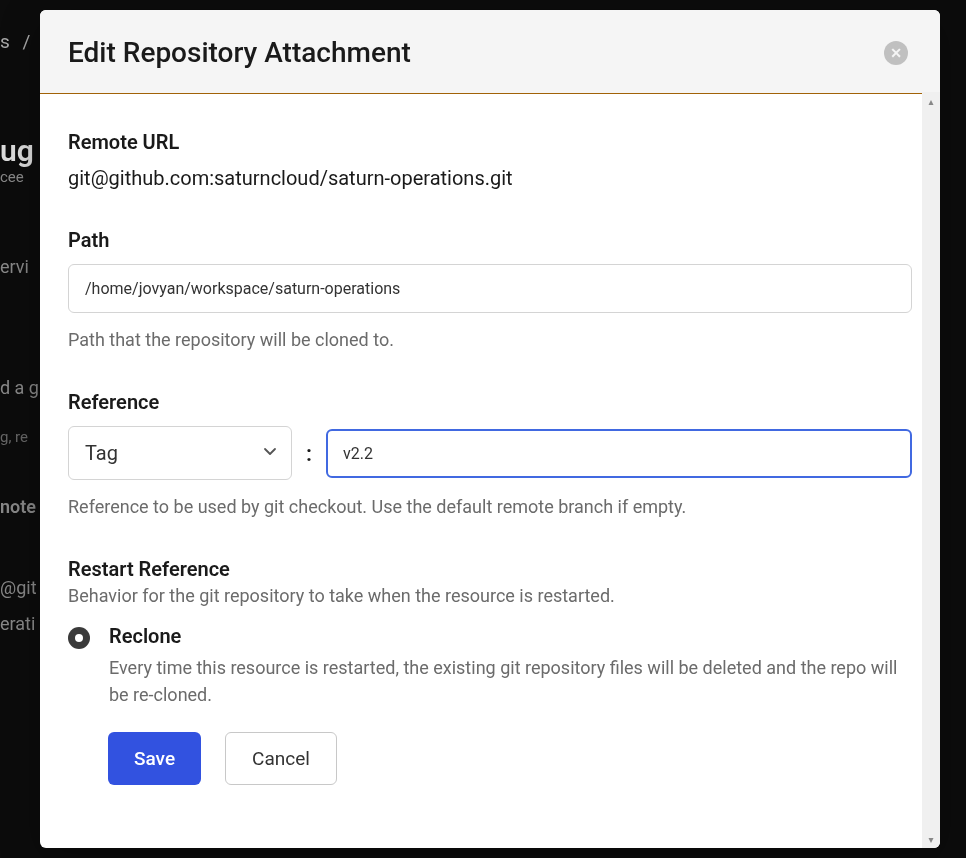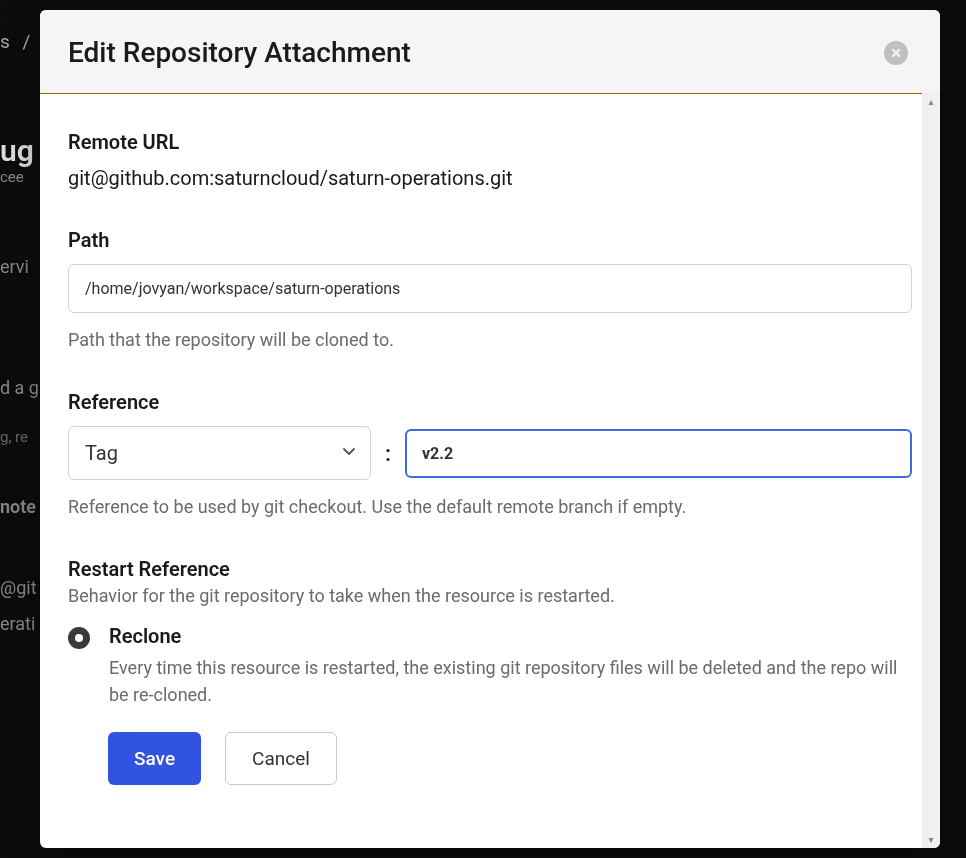--- a/index.html
+++ b/index.html
@@ -132,21 +132,21 @@
       margin-top: 14px;
       line-height: 1.4;
     }
     .reference-row {
       display: flex;
       align-items: center;
       gap: 14px;
     }
     .select-wrap {
       position: relative;
-      width: 303px;
+      width: 224px;
     }
     .select-input {
       width: 100%;
       padding: 14px 40px 14px 16px;
       font-size: 20px;
       border: 1px solid #d4d4d4;
       border-radius: 6px;
       color: #333;
       background: #fff;
       appearance: none;
@@ -161,21 +161,20 @@
       pointer-events: none;
       color: #555;
     }
     .colon {
       font-size: 22px;
       font-weight: 600;
       color: #1a1a1a;
     }
     .ref-value-input {
       flex: 1;
-      font-weight: bold;
     }
     .restart-desc {
       font-size: 18px;
       color: #6b6b6b;
       margin-top: 4px;
       margin-bottom: 18px;
     }
     .radio-row {
       display: flex;
       align-items: flex-start;

